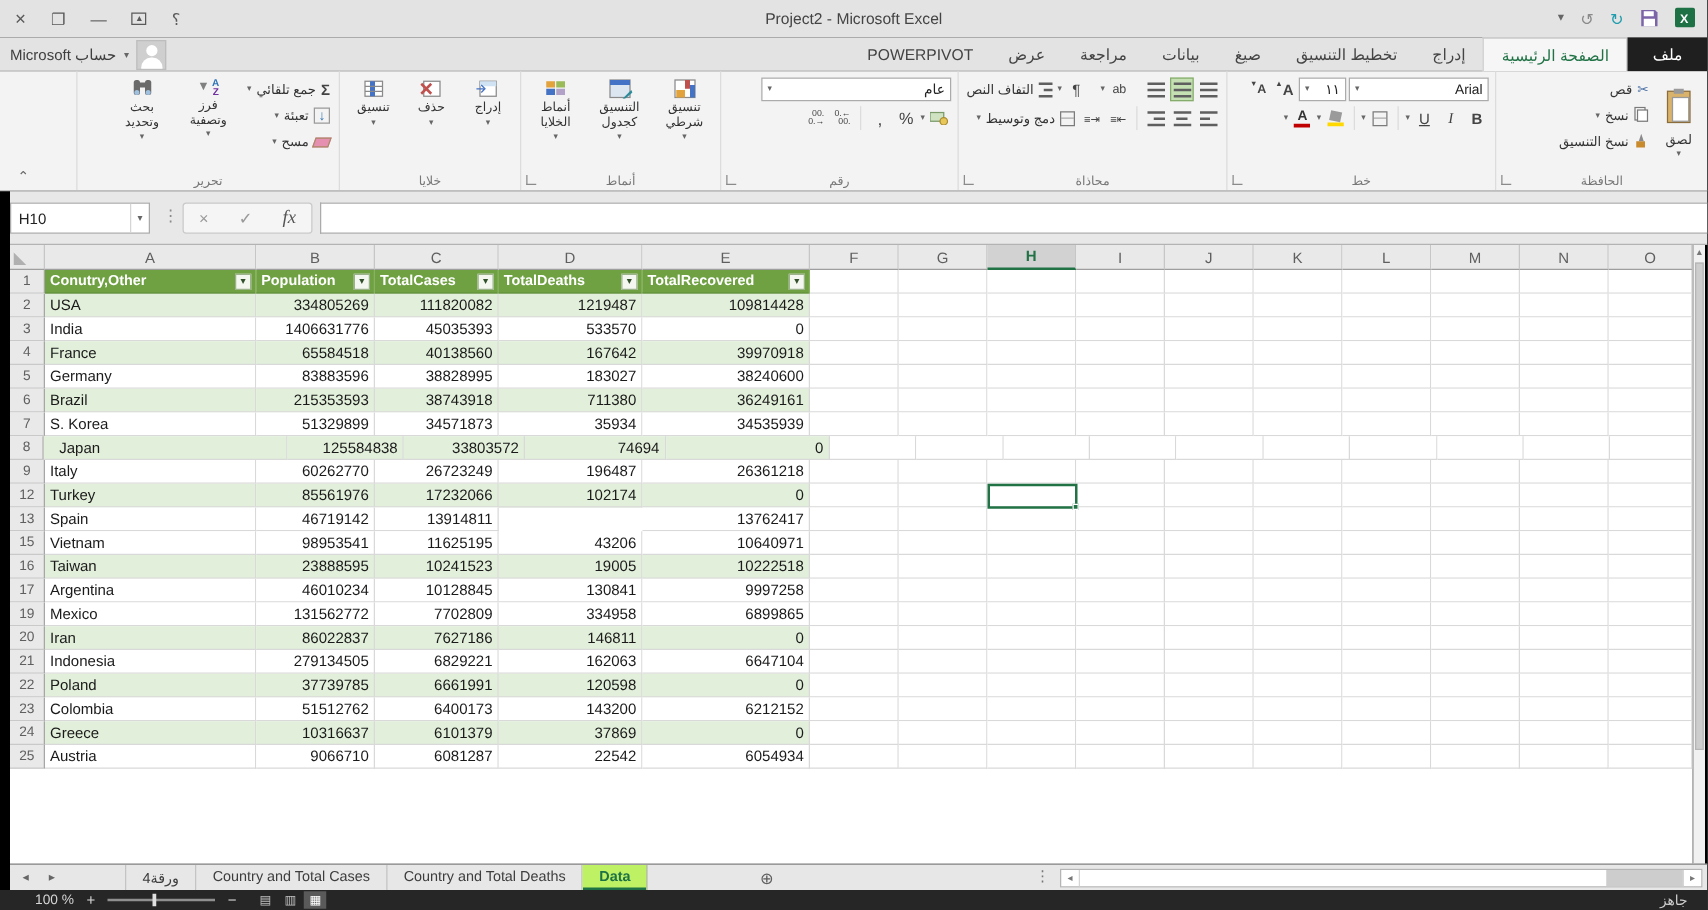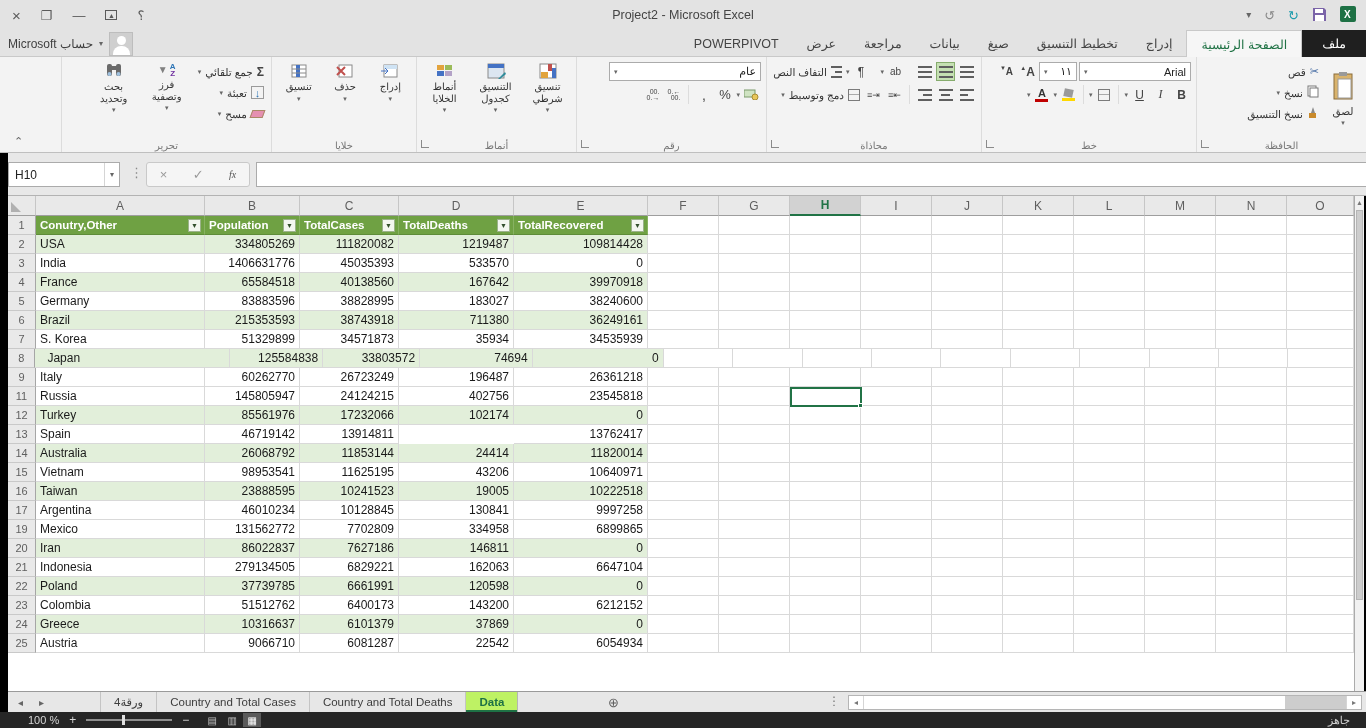--- a/index.html
+++ b/index.html
@@ -66,21 +66,21 @@
 
   
   .fbar{position:absolute;top:153px;left:0;width:1366px;height:43px;background:#e8e8e8;border-bottom:1px solid #b3b3b3;}
   .namebox{position:absolute;left:8px;top:9px;width:112px;height:25px;background:#fff;border:1px solid #ababab;
            display:flex;align-items:center;font-size:12px;color:#222;padding-left:6px;}
   .namebox .nb-caret{margin-left:auto;border-left:1px solid #d5d5d5;height:100%;display:flex;align-items:center;padding:0 5px;font-size:8px;color:#666;}
   .fdots{position:absolute;left:130px;top:12px;color:#8a8a8a;font-size:13px;letter-spacing:1px;}
   .fxcluster{position:absolute;left:146px;top:9px;width:104px;height:25px;background:#f5f5f5;border:1px solid #c9c9c9;border-radius:3px;
              display:flex;align-items:center;justify-content:space-around;}
   .fxcluster .fi{font-size:13px;color:#9a9a9a;cursor:pointer;}
-  .fxcluster .fx{font-family:"Liberation Serif",serif;font-style:italic;font-size:10px;color:#555;}
+  .fxcluster .fx{font-family:"Liberation Serif",serif;font-style:italic;font-size:15px;color:#555;}
   .finput{position:absolute;left:256px;top:9px;right:0;height:25px;background:#fff;border:1px solid #ababab;border-right:none;
           font-size:12px;color:#222;display:flex;align-items:center;padding-left:6px;}
 
   
   .edge-left{position:absolute;left:0;top:153px;width:8px;height:559px;background:#000;}
   .edge-right{position:absolute;left:1364px;top:196px;width:2px;height:495px;background:#000;}
   #grid{position:absolute;left:8px;top:196px;width:1346px;height:495px;background:#fff;overflow:hidden;}
   #col-heads{display:flex;height:20px;}
   .colh{background:#e9e9e9;border-right:1px solid #c6c6c6;border-bottom:1px solid #9e9e9e;
         font-size:12px;color:#5f5f5f;display:flex;align-items:center;justify-content:center;height:20px;cursor:pointer;}
@@ -713,38 +713,20 @@
           <div class="cell" style="width: 71px;"></div>
           <div class="cell" style="width: 71px;"></div>
           <div class="cell" style="width: 71px;"></div>
           <div class="cell" style="width: 71px;"></div>
           <div class="cell" style="width: 71px;"></div>
           <div class="cell" style="width: 71px;"></div>
           <div class="cell" style="width: 71px;"></div>
           <div class="cell" style="width: 67px;"></div>
         </div>
         <div class="grow">
-          <div class="gut" style="width: 28px;">11</div>
-          <div class="cell c-text" style="width: 169px;">Russia</div>
-          <div class="cell c-num" style="width: 95px;">145805947</div>
-          <div class="cell c-num" style="width: 99px;">24124215</div>
-          <div class="cell c-num" style="width: 115px;">402756</div>
-          <div class="cell c-num" style="width: 134px;">23545818</div>
-          <div class="cell" style="width: 71px;"></div>
-          <div class="cell" style="width: 71px;"></div>
-          <div class="cell" style="width: 71px;"></div>
-          <div class="cell" style="width: 71px;"></div>
-          <div class="cell" style="width: 71px;"></div>
-          <div class="cell" style="width: 71px;"></div>
-          <div class="cell" style="width: 71px;"></div>
-          <div class="cell" style="width: 71px;"></div>
-          <div class="cell" style="width: 71px;"></div>
-          <div class="cell" style="width: 67px;"></div>
-        </div>
-        <div class="grow">
           <div class="gut" style="width: 28px;">12</div>
           <div class="cell c-text band" style="width: 169px;">Turkey</div>
           <div class="cell c-num band" style="width: 95px;">85561976</div>
           <div class="cell c-num band" style="width: 99px;">17232066</div>
           <div class="cell c-num band" style="width: 115px;">102174</div>
           <div class="cell c-num band" style="width: 134px;">0</div>
           <div class="cell" style="width: 71px;"></div>
           <div class="cell" style="width: 71px;"></div>
           <div class="cell" style="width: 71px;"></div>
           <div class="cell" style="width: 71px;"></div>
@@ -755,38 +737,20 @@
           <div class="cell" style="width: 71px;"></div>
           <div class="cell" style="width: 67px;"></div>
         </div>
         <div class="grow">
           <div class="gut" style="width: 28px;">13</div>
           <div class="cell c-text" style="width: 169px;">Spain</div>
           <div class="cell c-num" style="width: 95px;">46719142</div>
           <div class="cell c-num" style="width: 99px;">13914811</div>
           <div class="cell c-num" style="width: 115px; margin-top: 20px;">121760</div>
           <div class="cell c-num" style="width: 134px;">13762417</div>
-          <div class="cell" style="width: 71px;"></div>
-          <div class="cell" style="width: 71px;"></div>
-          <div class="cell" style="width: 71px;"></div>
-          <div class="cell" style="width: 71px;"></div>
-          <div class="cell" style="width: 71px;"></div>
-          <div class="cell" style="width: 71px;"></div>
-          <div class="cell" style="width: 71px;"></div>
-          <div class="cell" style="width: 71px;"></div>
-          <div class="cell" style="width: 71px;"></div>
-          <div class="cell" style="width: 67px;"></div>
-        </div>
-        <div class="grow">
-          <div class="gut" style="width: 28px;">14</div>
-          <div class="cell c-text band" style="width: 169px;">Australia</div>
-          <div class="cell c-num band" style="width: 95px;">26068792</div>
-          <div class="cell c-num band" style="width: 99px;">11853144</div>
-          <div class="cell c-num band" style="width: 115px;">24414</div>
-          <div class="cell c-num band" style="width: 134px;">11820014</div>
           <div class="cell" style="width: 71px;"></div>
           <div class="cell" style="width: 71px;"></div>
           <div class="cell" style="width: 71px;"></div>
           <div class="cell" style="width: 71px;"></div>
           <div class="cell" style="width: 71px;"></div>
           <div class="cell" style="width: 71px;"></div>
           <div class="cell" style="width: 71px;"></div>
           <div class="cell" style="width: 71px;"></div>
           <div class="cell" style="width: 71px;"></div>
           <div class="cell" style="width: 67px;"></div>

